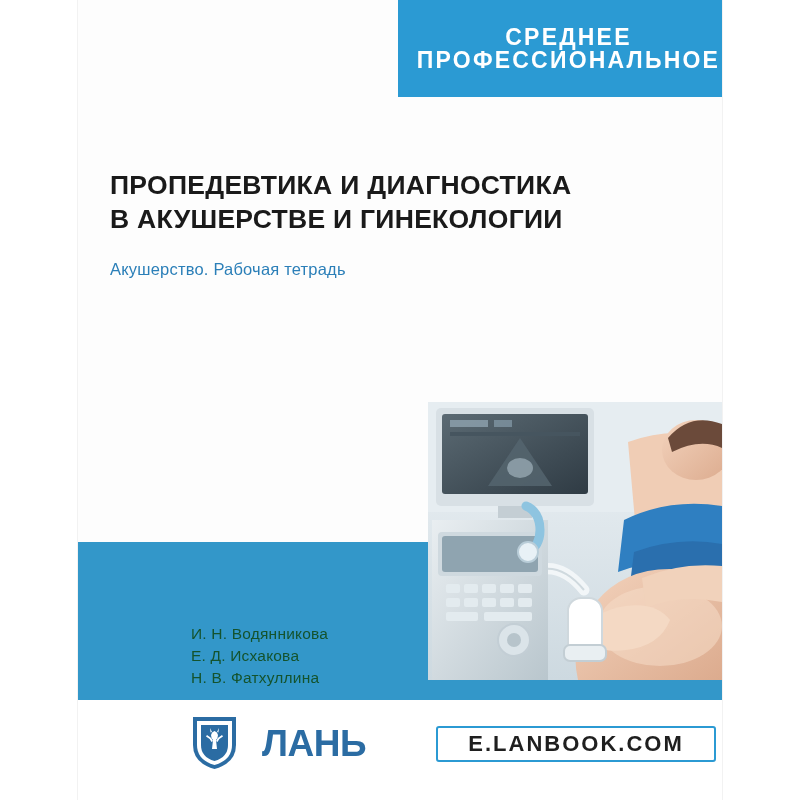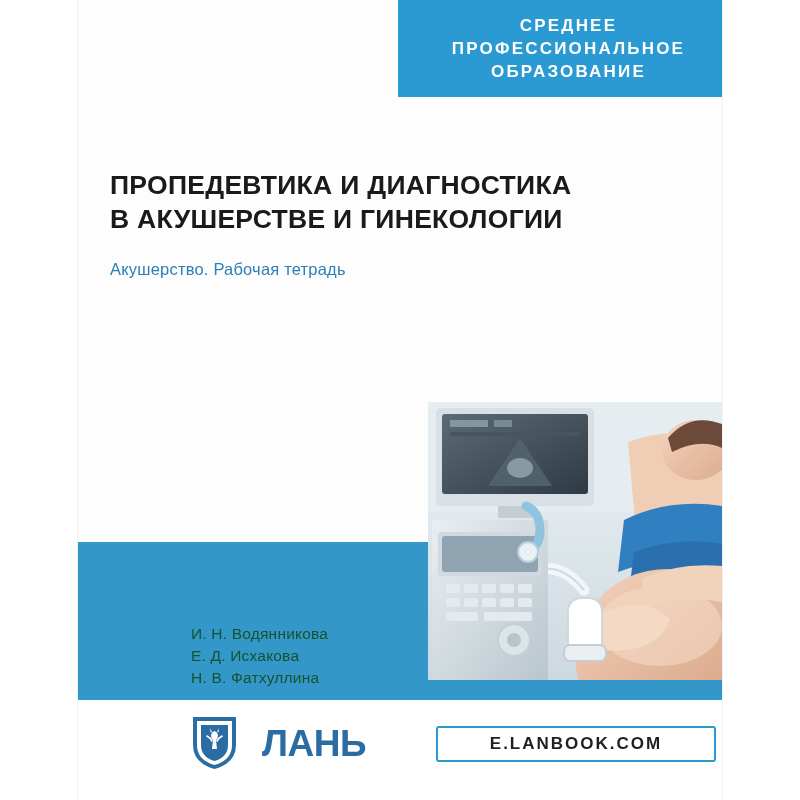--- a/index.html
+++ b/index.html
@@ -40,21 +40,21 @@
     height: 97px;
     background: #2b9ad3;
     color: #ffffff;
     display: flex;
     flex-direction: column;
     align-items: center;
     justify-content: center;
     text-align: center;
     letter-spacing: 2.2px;
     font-weight: bold;
-    font-size: 17px;
+    font-size: 23px;
     line-height: 23px;
   }
   .top-banner div { white-space: nowrap; }
 
   
   .bottom-block {
     position: absolute;
     left: 0px;
     top: 542px;
     width: 644px;
@@ -143,38 +143,37 @@
     left: 358px;
     top: 726px;
     width: 276px;
     height: 32px;
     border: 2px solid #2b9ad3;
     border-radius: 3px;
     display: flex;
     align-items: center;
     justify-content: center;
     color: #1f1f1f;
-    font-size: 17px;
+    font-size: 22px;
     font-weight: bold;
     letter-spacing: 2px;
   }
 </style>
 </head>
 <body>
 
 <div class="cover">
   <div class="page">
 
     <div class="bottom-block"></div>
     <div class="bottom-white-strip"></div>
 
     <div class="top-banner">
       <div>СРЕДНЕЕ</div>
       <div>ПРОФЕССИОНАЛЬНОЕ</div>
-      <div>ОБРАЗОВАНИЕ</div>
     </div>
 
     <div class="title-area">
       <div class="title-line">ПРОПЕДЕВТИКА И ДИАГНОСТИКА</div>
       <div class="title-line">В АКУШЕРСТВЕ И ГИНЕКОЛОГИИ</div>
       <div class="subtitle">Акушерство. Рабочая тетрадь</div>
     </div>
 
     <div class="photo">
       <svg width="294" height="278" viewBox="0 0 294 278" xmlns="http://www.w3.org/2000/svg">

